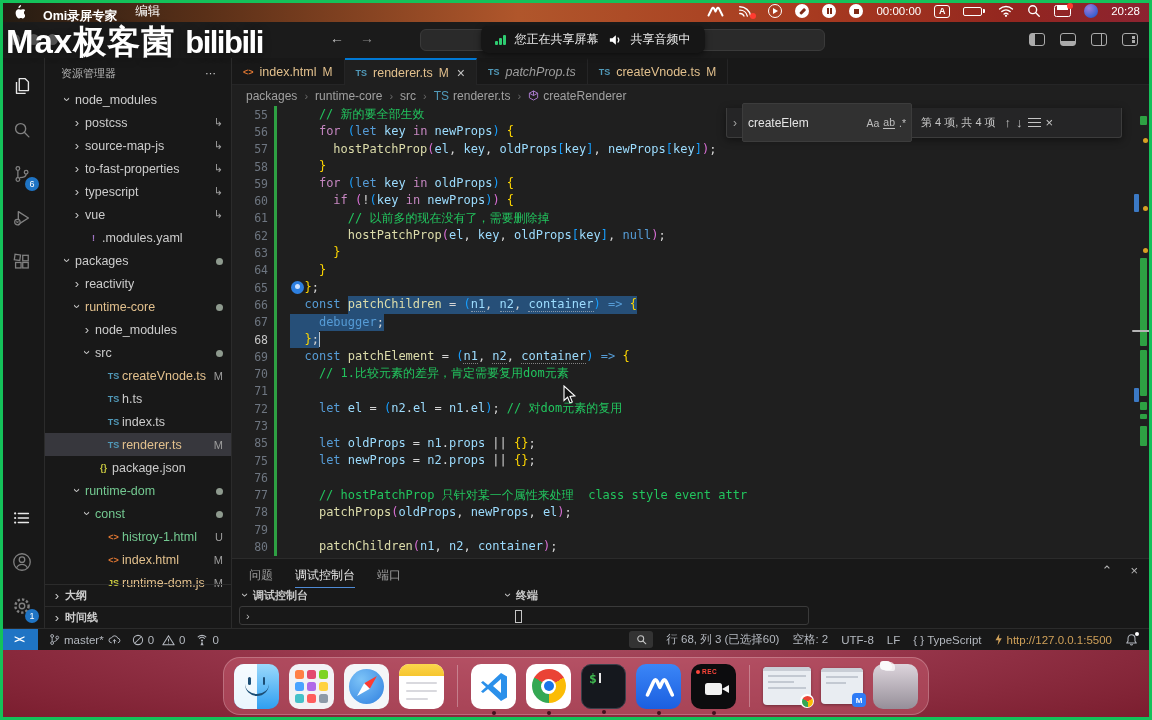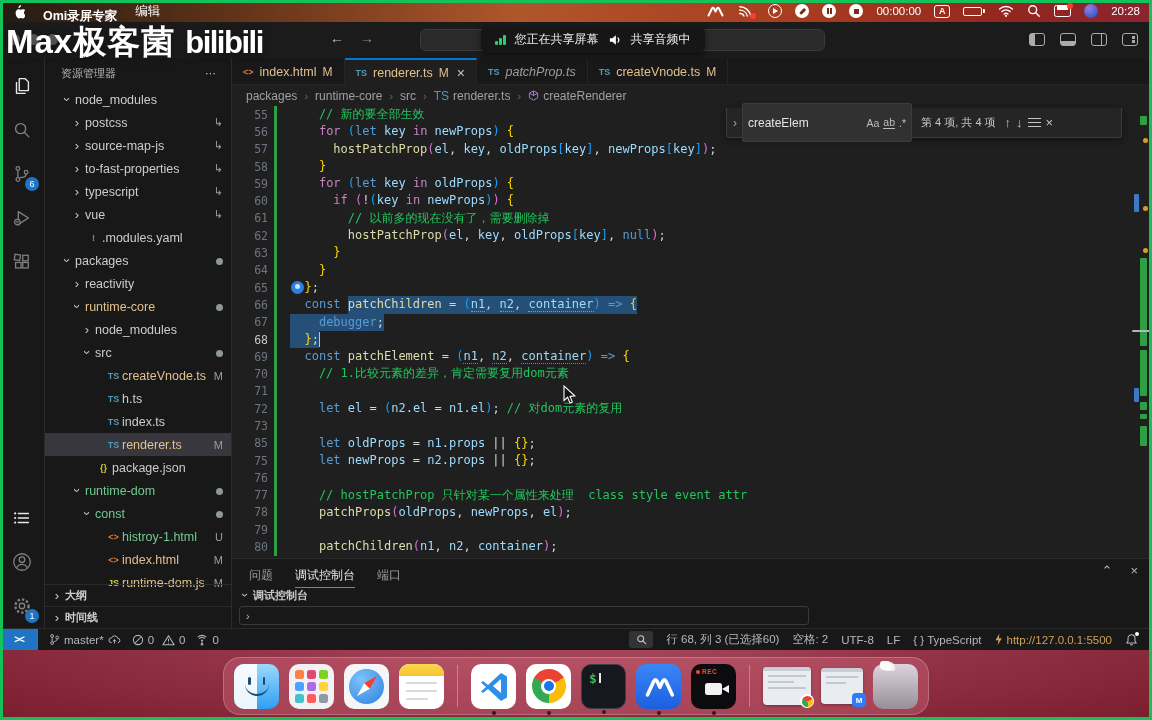--- a/index.html
+++ b/index.html
@@ -767,20 +767,31 @@
         <div class="panel-body">
           <div class="psec-l">
             <div class="psec-h">
                 <span class="chev">›</span>
                 <span>调试控制台</span>
               </div>
             <div class="dbg-input">
                 <span>›</span>
               </div>
           </div>
+          <div class="psec-r">
+            <div class="psec-h">
+                <span class="chev">›</span>
+                <span>终端</span>
+              </div>
+            <div class="term-cursor"></div>
+            <div class="node-tab">
+              <span class="node-ic">&gt;_</span>
+              <span>node</span>
+            </div>
+          </div>
         </div>
       </div>
     </div>
   </div>
 
   <div class="statusbar">
     <div class="remote">&gt;&lt;</div>
     <div class="sb-item">
       <svg width="11" height="13" viewBox="0 0 14 16">
           <circle cx="4" cy="3.5" r="1.8" stroke="currentColor" stroke-width="1.2" fill="none"></circle>

